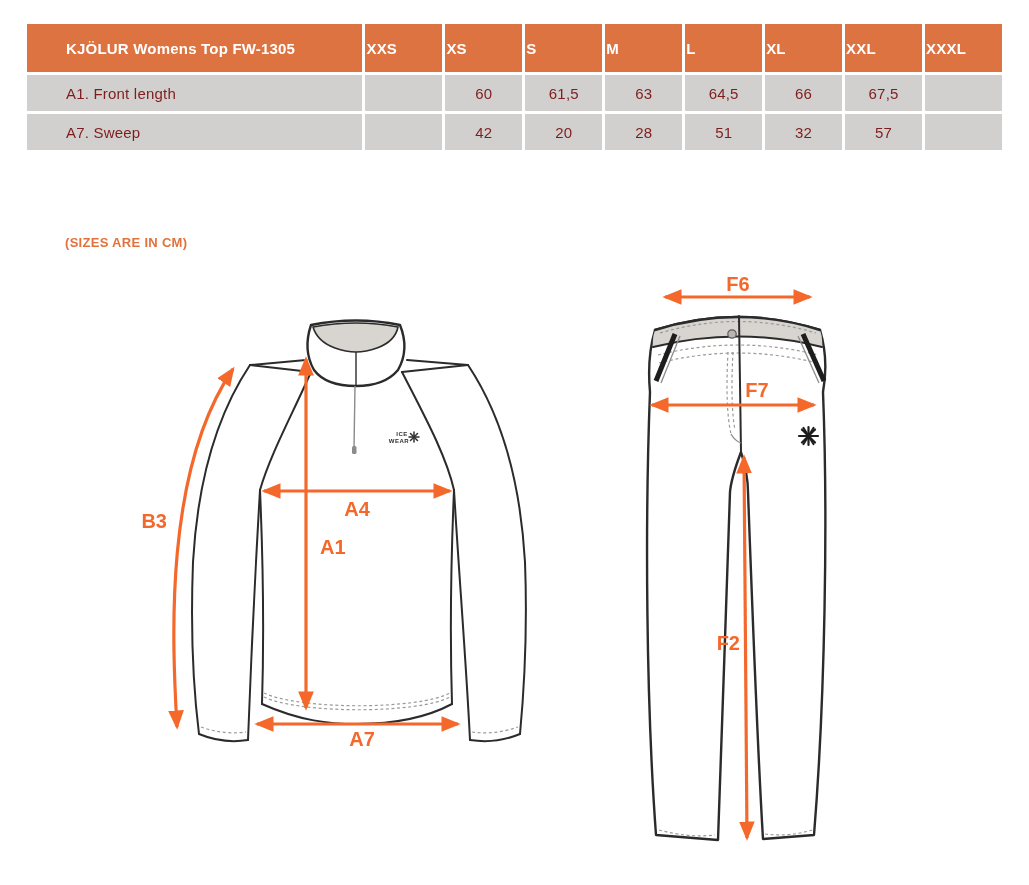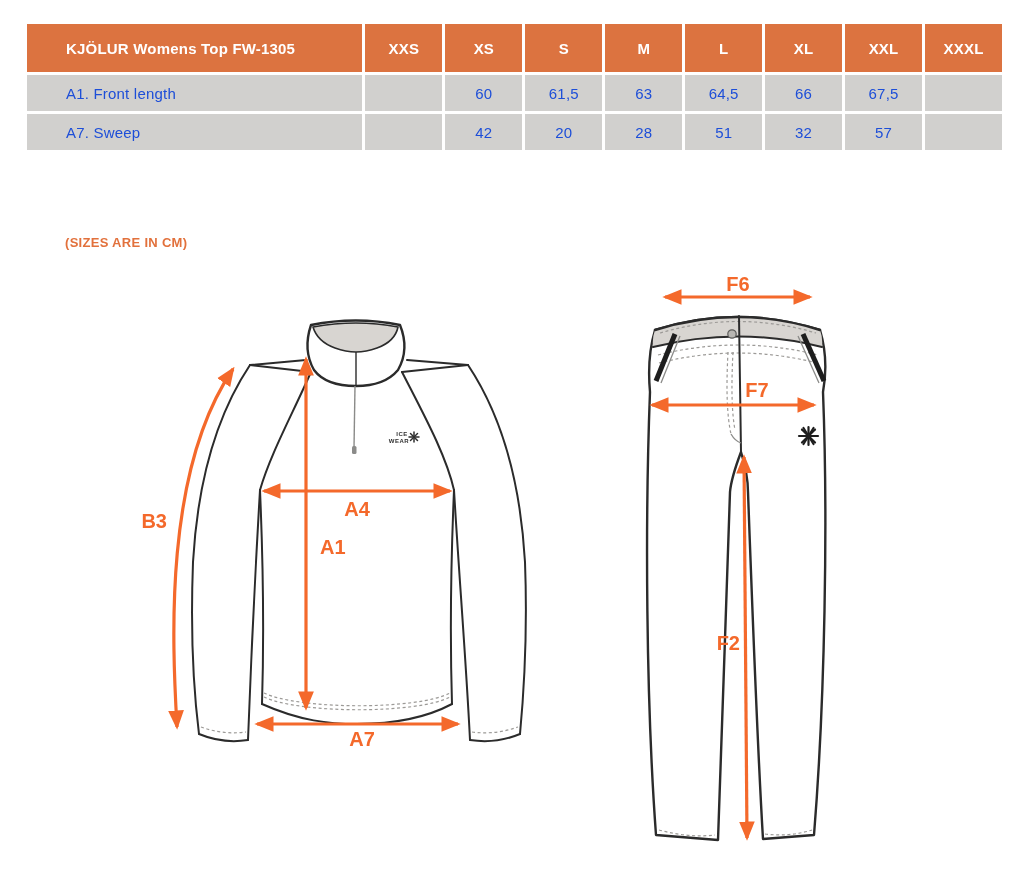--- a/index.html
+++ b/index.html
@@ -16,25 +16,25 @@
   }
   .page{position:absolute;inset:0;}
   table.size-table{
     position:absolute;left:24px;top:21px;width:981px;
     border-collapse:separate;border-spacing:3px;table-layout:fixed;
   }
   col.c-label{width:327px;}
   col.c-size{width:75px;}
   .size-table th{
     background:var(--header-bg);color:#ffffff;font-size:15px;font-weight:bold;
-    height:46px;text-align:center;letter-spacing:.2px;
+    height:46px;text-align:left;letter-spacing:.2px;
   }
   .size-table th.title-cell{text-align:left;padding-left:39px;}
   .size-table td{
-    font-size:15px;color:#1d4ed8;height:34px;text-align:center;letter-spacing:.2px;
+    font-size:15px;color:#7f1d1d;height:34px;text-align:center;letter-spacing:.2px;
   }
   .size-table td.row-label{text-align:left;padding-left:39px;}
   tr.dark td{background:var(--row-dark);}
   tr.light td{background:var(--row-light);}
   .note{
     position:absolute;left:65px;top:235px;font-size:13px;font-weight:bold;
     color:var(--note-text);letter-spacing:.3px;
   }
   svg.diagrams{position:absolute;left:0;top:0;}
   .outline{stroke:#2b2b2b;stroke-width:2;fill:none;stroke-linecap:round;stroke-linejoin:round;}

